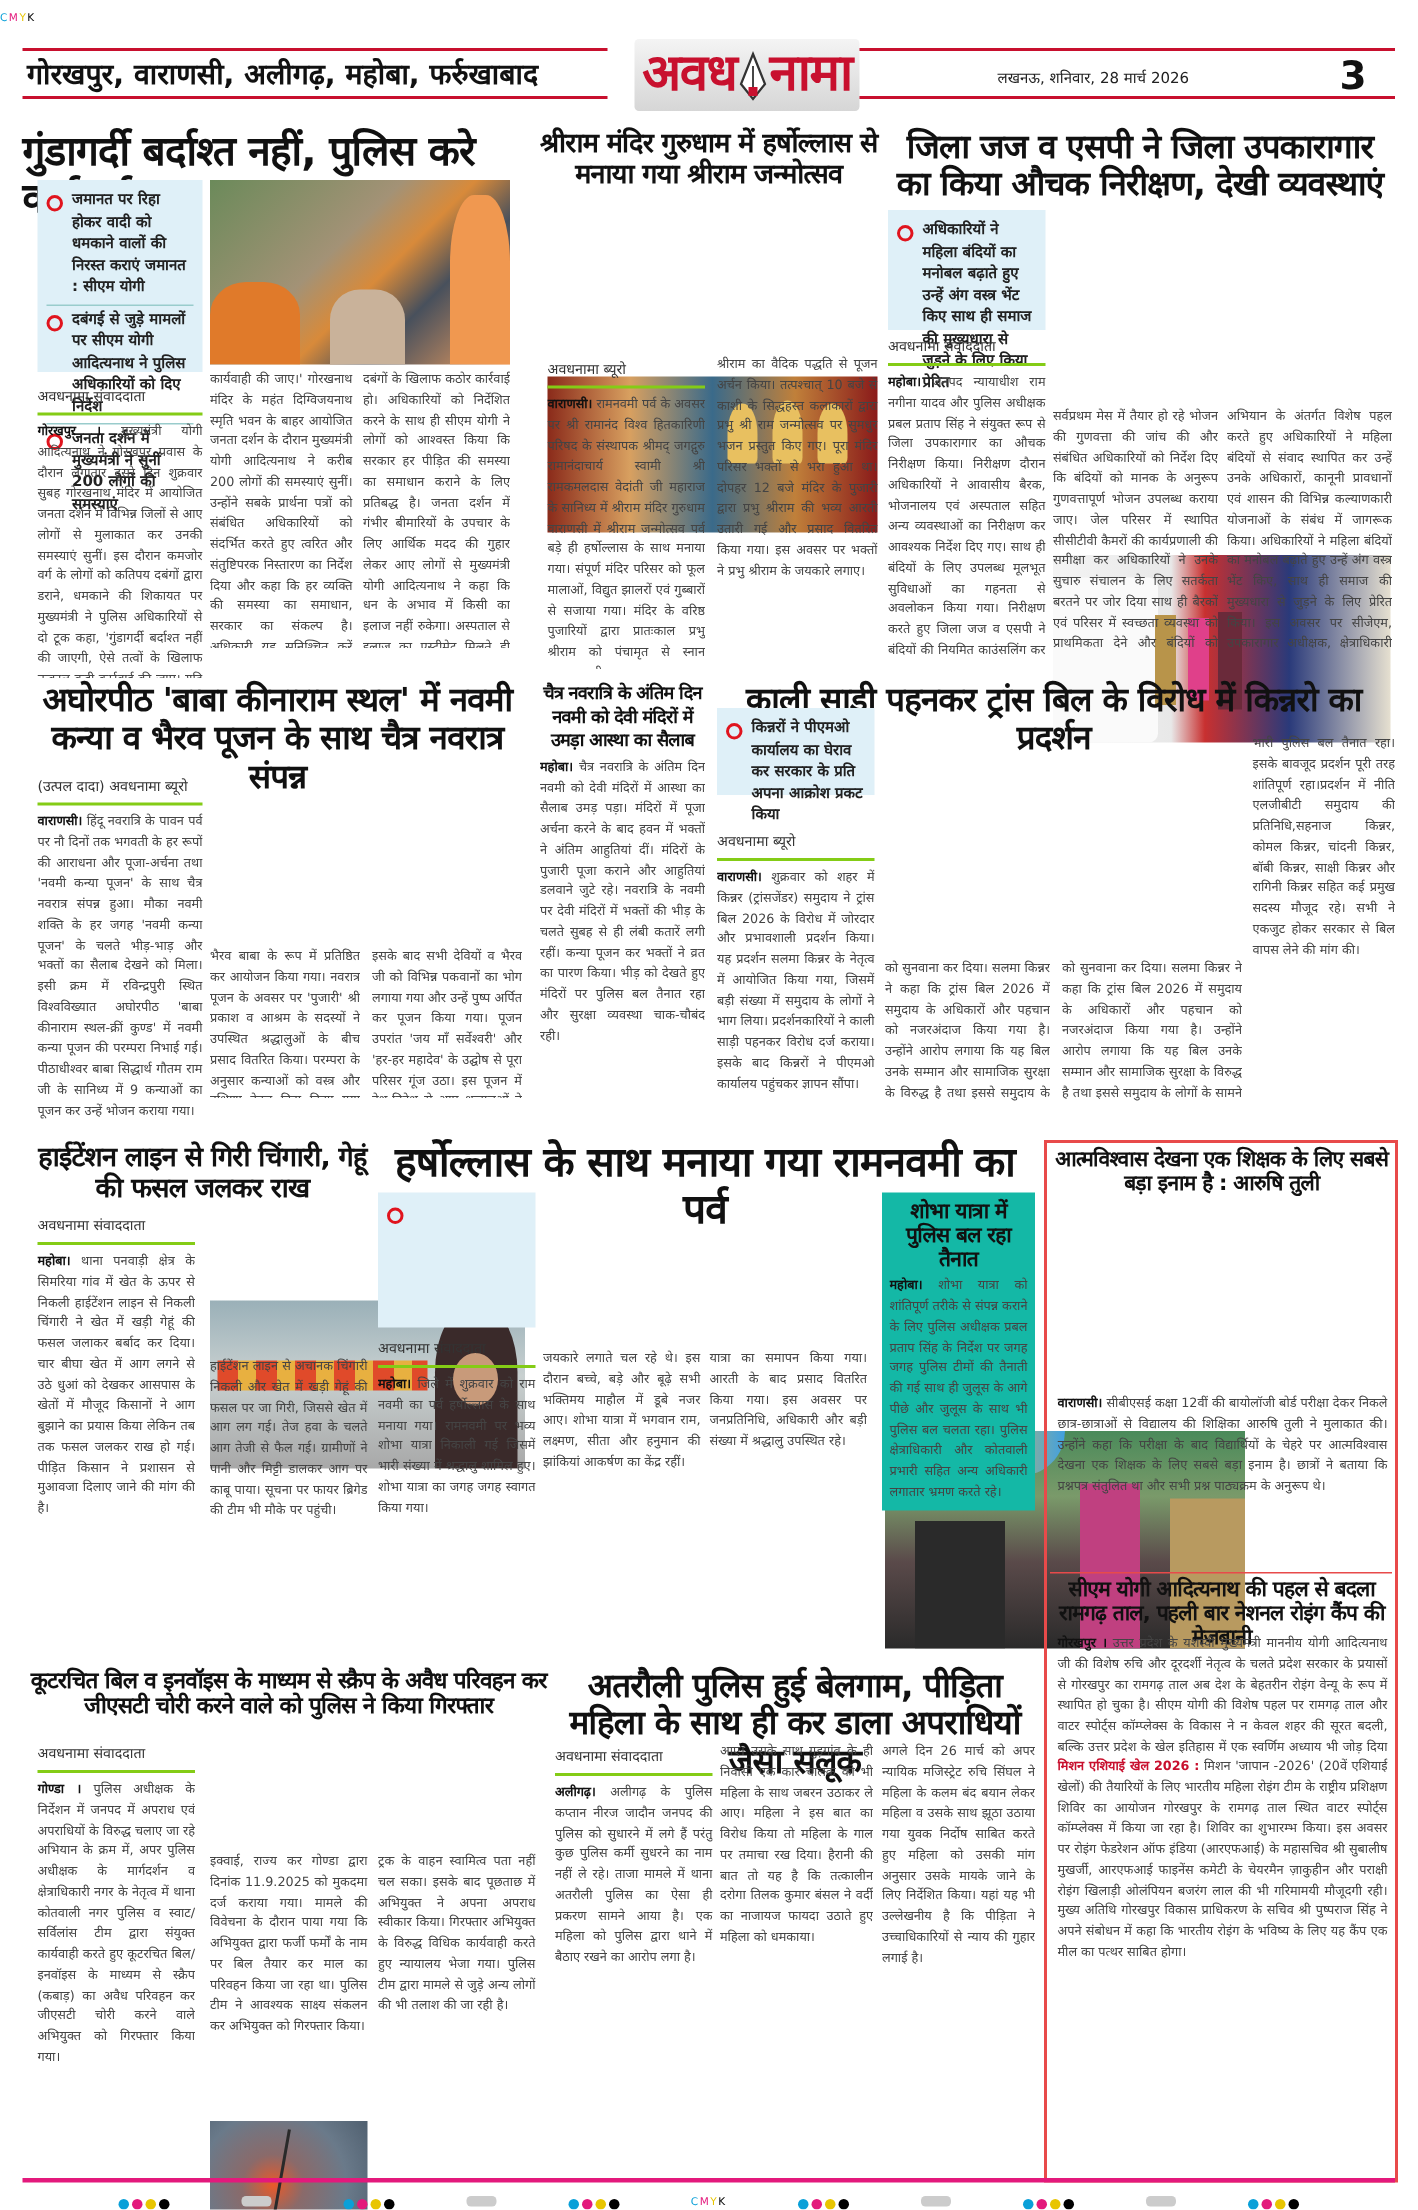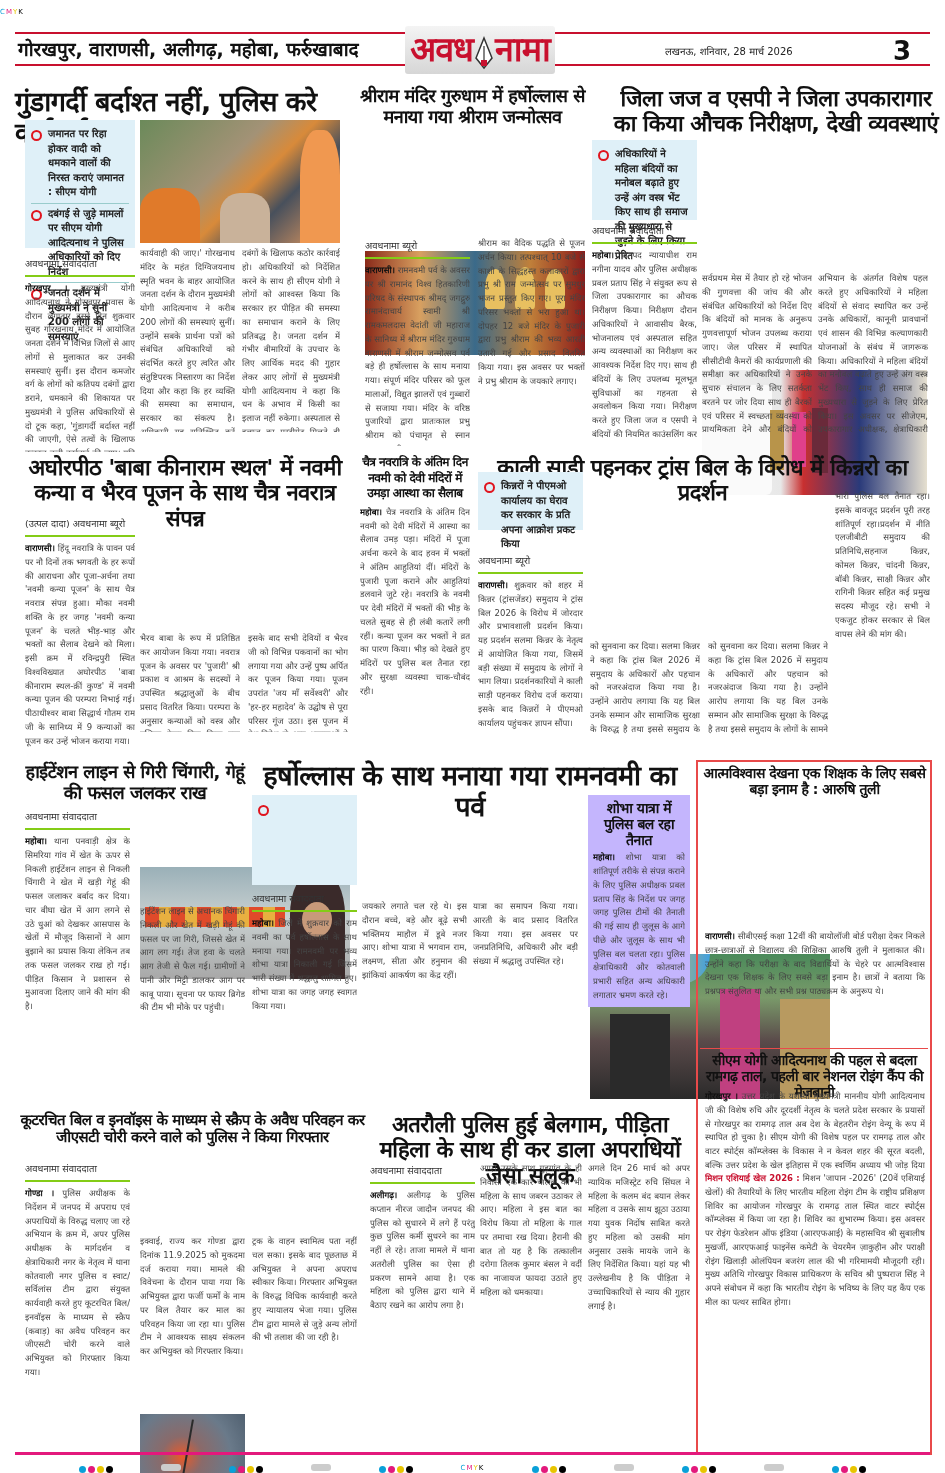--- a/index.html
+++ b/index.html
@@ -20,39 +20,39 @@
 .hl-m{font-size:18px}
 .hl-s{font-size:14px}
 .box{background:#dff0f8;padding:4px 6px}
 .box .bul{display:flex;gap:6px;font-size:10px;font-weight:bold;line-height:1.45;color:#222;padding:3px 0;border-bottom:1px solid #9cc}
 .box .bul:last-child{border-bottom:none}
 .ring{flex:0 0 auto;width:11px;height:11px;border:2px solid #e0141e;border-radius:50%;margin-top:3px}
 .byline{font-size:9.5px;color:#333;padding:2px 0 5px 0;border-bottom:2px solid #84cc16;margin-bottom:5px}
 .txt{font-size:8.5px;line-height:1.62;color:#444;text-align:justify;overflow:hidden}
 .txt b{color:#111}
 .photo{overflow:hidden;position:relative}
-.pinkbox{background:#c4b5fd;padding:5px}
+.pinkbox{background:#14b8a6;padding:5px}
 .redframe{border:2px solid #e84a4a}
 .dots{display:flex;justify-content:space-around;align-items:center;padding:0 40px}
 .dot4 span{display:inline-block;width:7px;height:7px;border-radius:50%;margin:0 1px}
 .grey{display:inline-block;width:20px;height:7px;border-radius:3px;background:#ccc}
 </style>
 </head>
 <body>
 
 <div class="abs cmyk" style="left:0;top:8px;width:945px">
   <span class="c">C</span><span class="m">M</span><span class="y">Y</span><span class="k">K</span>
 </div>
 
 <div class="abs rule-red" style="left:15px;top:32px;width:390px"></div>
 <div class="abs rule-red" style="left:555px;top:32px;width:375px"></div>
 <div class="abs rule-red" style="left:15px;top:64px;width:390px"></div>
 <div class="abs rule-red" style="left:555px;top:64px;width:375px"></div>
 <div class="abs mast-left" style="left:18px;top:36px">गोरखपुर, वाराणसी, अलीगढ़, महोबा, फर्रुखाबाद</div>
-<div class="abs logo" style="left:405px;top:26px;width:150px;height:48px">
+<div class="abs logo" style="left:423px;top:26px;width:150px;height:48px">
   <span>अवध</span><span class="pen"><svg width="22" height="34" viewBox="0 0 22 34">
         <path d="M11 2 L19 22 L11 32 L3 22 Z" fill="#fff" stroke="#333" stroke-width="1.5"></path>
         <line x1="11" y1="10" x2="11" y2="28" stroke="#333" stroke-width="1.2"></line>
         <rect x="8" y="24" width="6" height="6" fill="#c8102e"></rect>
       </svg></span><span>नामा</span>
 </div>
 <div class="abs date" style="left:665px;top:44px">लखनऊ, शनिवार, 28 मार्च 2026</div>
 <div class="abs pageno" style="left:893px;top:36px">3</div>
 
 <div class="abs" style="left:15px;top:86px;width:340px">
@@ -89,21 +89,21 @@
   <div class="abs" style="left:120px;top:18px;width:20px;height:40px;background:#e8c060;border-radius:50% 50% 10% 10%"></div>
   <div class="abs" style="left:150px;top:16px;width:20px;height:42px;background:#e8c060;border-radius:50% 50% 10% 10%"></div>
   <div class="abs" style="left:180px;top:18px;width:20px;height:40px;background:#e8c060;border-radius:50% 50% 10% 10%"></div>
 </div>
 <div class="abs" style="left:365px;top:237px;width:105px">
   <div class="byline">अवधनामा ब्यूरो</div>
   <div class="txt" style="height:182px"><b>वाराणसी।</b> <span>रामनवमी पर्व के अवसर पर श्री रामानंद विश्व हितकारिणी परिषद के संस्थापक श्रीमद् जगद्गुरु रामानंदाचार्य स्वामी श्री रामकमलदास वेदांती जी महाराज के सानिध्य में श्रीराम मंदिर गुरुधाम वाराणसी में श्रीराम जन्मोत्सव पर्व बड़े ही हर्षोल्लास के साथ मनाया गया। संपूर्ण मंदिर परिसर को फूल मालाओं, विद्युत झालरों एवं गुब्बारों से सजाया गया। मंदिर के वरिष्ठ पुजारियों द्वारा प्रातःकाल प्रभु श्रीराम को पंचामृत से स्नान कराकर नवीन वस्त्र आभूषण धारण कराए गए।</span></div>
 </div>
 <div class="abs txt" style="left:478px;top:237px;width:107px;height:198px">श्रीराम का वैदिक पद्धति से पूजन अर्चन किया। तत्पश्चात् 10 बजे से काशी के सिद्धहस्त कलाकारों द्वारा प्रभु श्री राम जन्मोत्सव पर सुमधुर भजन प्रस्तुत किए गए। पूरा मंदिर परिसर भक्तों से भरा हुआ था। दोपहर 12 बजे मंदिर के पुजारी द्वारा प्रभु श्रीराम की भव्य आरती उतारी गई और प्रसाद वितरित किया गया। इस अवसर पर भक्तों ने प्रभु श्रीराम के जयकारे लगाए।</div>
 
-<div class="abs hl hl-l" style="left:606px;top:86px;width:340px">जिला जज व एसपी ने जिला उपकारागार का किया औचक निरीक्षण, देखी व्यवस्थाएं</div>
+<div class="abs hl hl-l" style="left:590px;top:86px;width:340px">जिला जज व एसपी ने जिला उपकारागार का किया औचक निरीक्षण, देखी व्यवस्थाएं</div>
 <div class="abs box" style="left:592px;top:140px;width:105px;height:80px">
   <div class="bul">
       <span class="ring"></span>
       <span>अधिकारियों ने महिला बंदियों का मनोबल बढ़ाते हुए उन्हें अंग वस्त्र भेंट किए साथ ही समाज की मुख्यधारा से जुड़ने के लिए किया प्रेरित</span>
     </div>
 </div>
 <div class="abs photo" style="left:702px;top:143px;width:225px;height:125px;background:linear-gradient(90deg,#f4f4f4 0%,#e8e8e8 35%,#c83030 45%,#2a3a7a 70%,#e6e0d0 100%)">
   <div class="abs" style="left:0;top:15px;width:70px;height:110px;background:#fafafa;border-radius:6px"></div>
   <div class="abs" style="left:68px;top:40px;width:14px;height:60px;background:#b8944a"></div>
   <div class="abs" style="left:90px;top:42px;width:14px;height:55px;background:#e0408a"></div>

